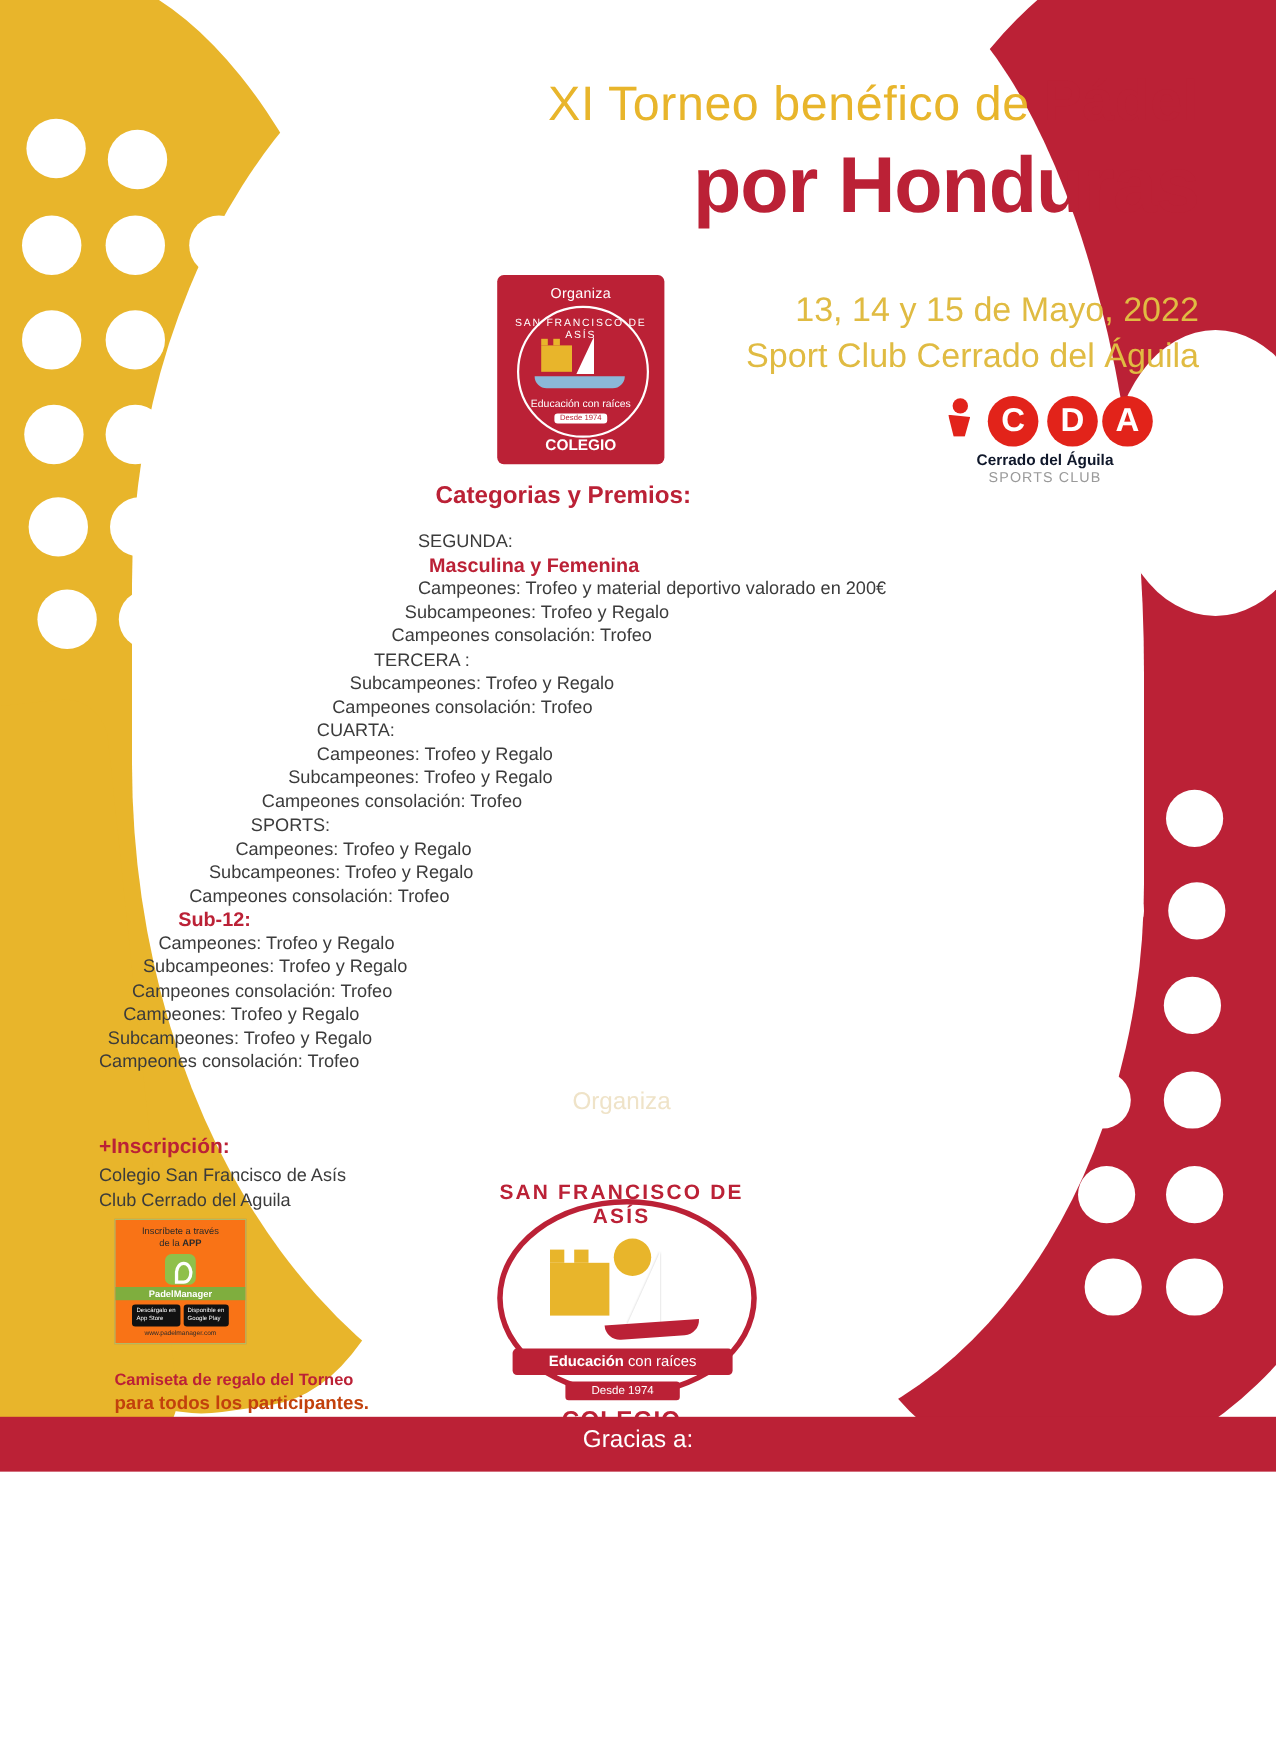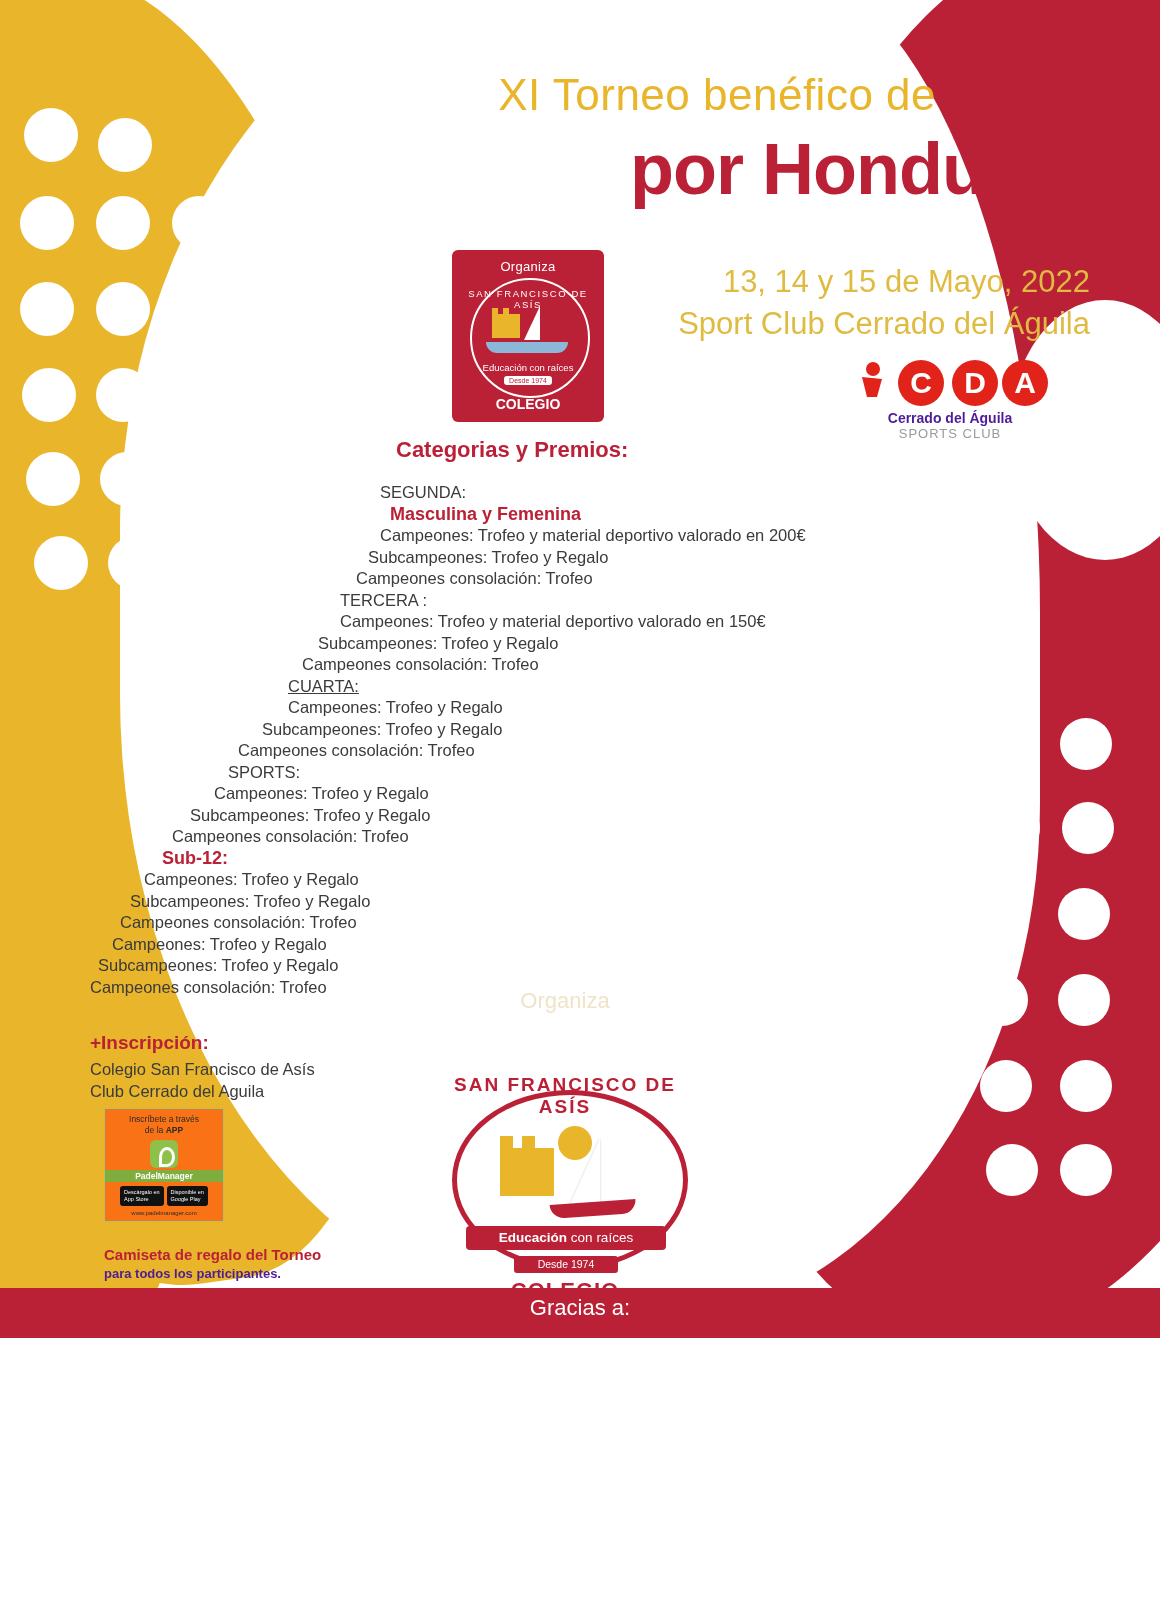--- a/index.html
+++ b/index.html
@@ -74,21 +74,21 @@
   
   .cda{position:absolute;left:850px;top:360px;width:200px;height:80px;text-align:center;}
   .cda-letters{position:relative;height:48px;}
   .cda-circ{position:absolute;top:0;width:46px;height:46px;border-radius:50%;
     background:#e2231a;color:#ffffff;font-size:30px;font-weight:bold;line-height:46px;}
   .cda-c{left:48px;}.cda-d{left:102px;}.cda-a{left:152px;}
   .cda-figure{position:absolute;left:6px;top:2px;width:34px;height:46px;}
   .cda-head{position:absolute;left:10px;top:0;width:14px;height:14px;border-radius:50%;background:#e2231a;}
   .cda-body{position:absolute;left:6px;top:15px;width:20px;height:20px;background:#e2231a;
     clip-path:polygon(0 0,100% 10%,75% 100%,25% 100%);}
-  .cda-name{font-size:14px;font-weight:bold;color:#4c1d95;margin-top:2px;}
+  .cda-name{font-size:14px;font-weight:bold;color:#0f172a;margin-top:2px;}
   .cda-sub{font-size:13px;color:#9a9a9a;letter-spacing:1px;}
 
   
   .cat-title{position:absolute;left:396px;top:437px;font-size:22px;font-weight:bold;color:#bb2136;}
   .cat-block{position:absolute;left:90px;top:482px;width:920px;color:#3b3b3b;}
   .cat-block .row{display:block;font-size:16.5px;line-height:21.5px;white-space:pre;}
   .cat-block .hdr{font-weight:bold;color:#bb2136;font-size:18px;}
 
   .insc-title{position:absolute;left:90px;top:1032px;font-size:19px;font-weight:bold;color:#bb2136;}
   .insc-l1{position:absolute;left:90px;top:1060px;font-size:16.5px;color:#3b3b3b;}
@@ -101,21 +101,21 @@
   .appbox .ab-icon{width:28px;height:28px;margin:4px auto 2px;border-radius:6px;background:#8fc04a;
     position:relative;}
   .appbox .ab-icon:after{content:"";position:absolute;left:9px;top:7px;width:10px;height:14px;
     border:3px solid #ffffff;border-radius:50% 50% 50% 0;}
   .appbox .ab-name{font-size:8.5px;font-weight:bold;color:#ffffff;background:#7fae3e;padding:1px 0;}
   .appbox .ab-stores{display:flex;gap:3px;justify-content:center;margin-top:4px;}
   .appbox .ab-store{background:#111;color:#fff;font-size:5.5px;border-radius:3px;padding:3px 4px;line-height:7px;text-align:left;}
   .appbox .ab-url{font-size:6px;color:#2a2a2a;margin-top:4px;}
 
   .shirt1{position:absolute;left:104px;top:1246px;font-size:15px;font-weight:bold;color:#bb2136;}
-  .shirt2{position:absolute;left:104px;top:1266px;font-size:13px;font-weight:bold;color:#4c1d95;}
+  .shirt2{position:absolute;left:104px;top:1266px;font-size:17px;font-weight:bold;color:#c2410c;}
 
   
   .biglogo{position:absolute;left:430px;top:1080px;width:270px;height:220px;}
   .bl-ring{position:absolute;left:22px;top:10px;width:226px;height:170px;border:5px solid #bb2136;
     border-radius:50%;}
   .bl-arc{position:absolute;left:10px;top:-6px;width:250px;text-align:center;font-size:19px;
     font-weight:bold;color:#bb2136;letter-spacing:2px;}
   .bl-castle{position:absolute;left:70px;top:68px;width:54px;height:48px;background:#e8b52b;}
   .bl-castle:before{content:"";position:absolute;left:0;top:-12px;width:13px;height:12px;background:#e8b52b;}
   .bl-castle:after{content:"";position:absolute;left:22px;top:-12px;width:13px;height:12px;background:#e8b52b;}
@@ -223,24 +223,23 @@
   </div>
 
   <div class="cat-title">Categorias y Premios:</div>
   <div class="cat-block" id="cat-block">
       <span class="row" style="padding-left: 290px;">SEGUNDA:</span>
       <span class="row hdr" style="padding-left: 300px;">Masculina y Femenina</span>
       <span class="row" style="padding-left: 290px;">Campeones: Trofeo y material deportivo valorado en 200€</span>
       <span class="row" style="padding-left: 278px;">Subcampeones: Trofeo y Regalo</span>
       <span class="row" style="padding-left: 266px;">Campeones consolación: Trofeo</span>
       <span class="row" style="padding-left: 250px;">TERCERA :</span>
-      <span class="row" style="padding-left: 250px;">Campeones: Trofeo y material deportivo valorado en 150€</span>
       <span class="row" style="padding-left: 228px;">Subcampeones: Trofeo y Regalo</span>
       <span class="row" style="padding-left: 212px;">Campeones consolación: Trofeo</span>
-      <span class="row" style="padding-left: 198px; text-decoration: underline;">CUARTA:</span>
+      <span class="row" style="padding-left: 198px;">CUARTA:</span>
       <span class="row" style="padding-left: 198px;">Campeones: Trofeo y Regalo</span>
       <span class="row" style="padding-left: 172px;">Subcampeones: Trofeo y Regalo</span>
       <span class="row" style="padding-left: 148px;">Campeones consolación: Trofeo</span>
       <span class="row" style="padding-left: 138px;">SPORTS:</span>
       <span class="row" style="padding-left: 124px;">Campeones: Trofeo y Regalo</span>
       <span class="row" style="padding-left: 100px;">Subcampeones: Trofeo y Regalo</span>
       <span class="row" style="padding-left: 82px;">Campeones consolación: Trofeo</span>
       <span class="row hdr" style="padding-left: 72px;">Sub-12:</span>
       <span class="row" style="padding-left: 54px;">Campeones: Trofeo y Regalo</span>
       <span class="row" style="padding-left: 40px;">Subcampeones: Trofeo y Regalo</span>

